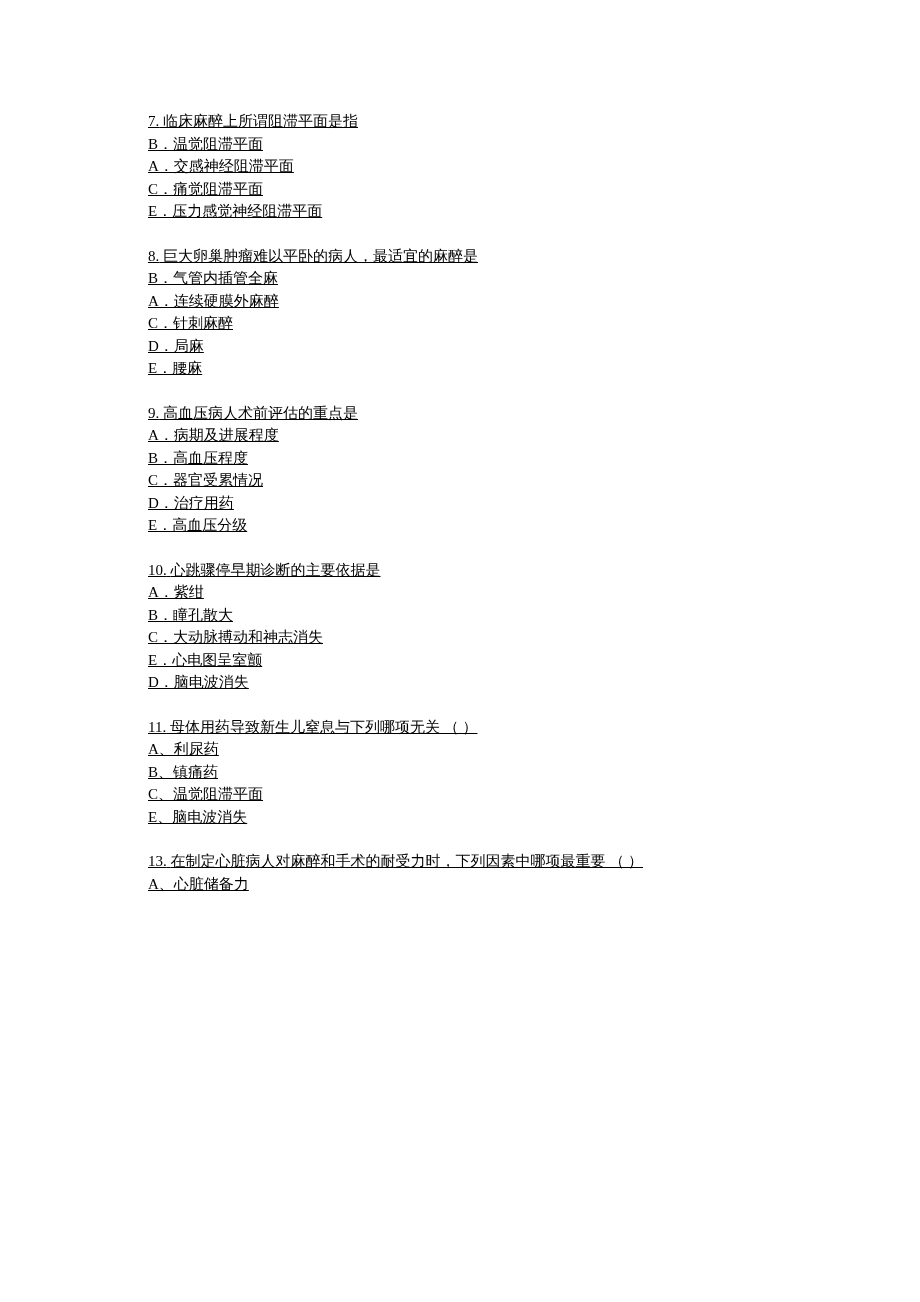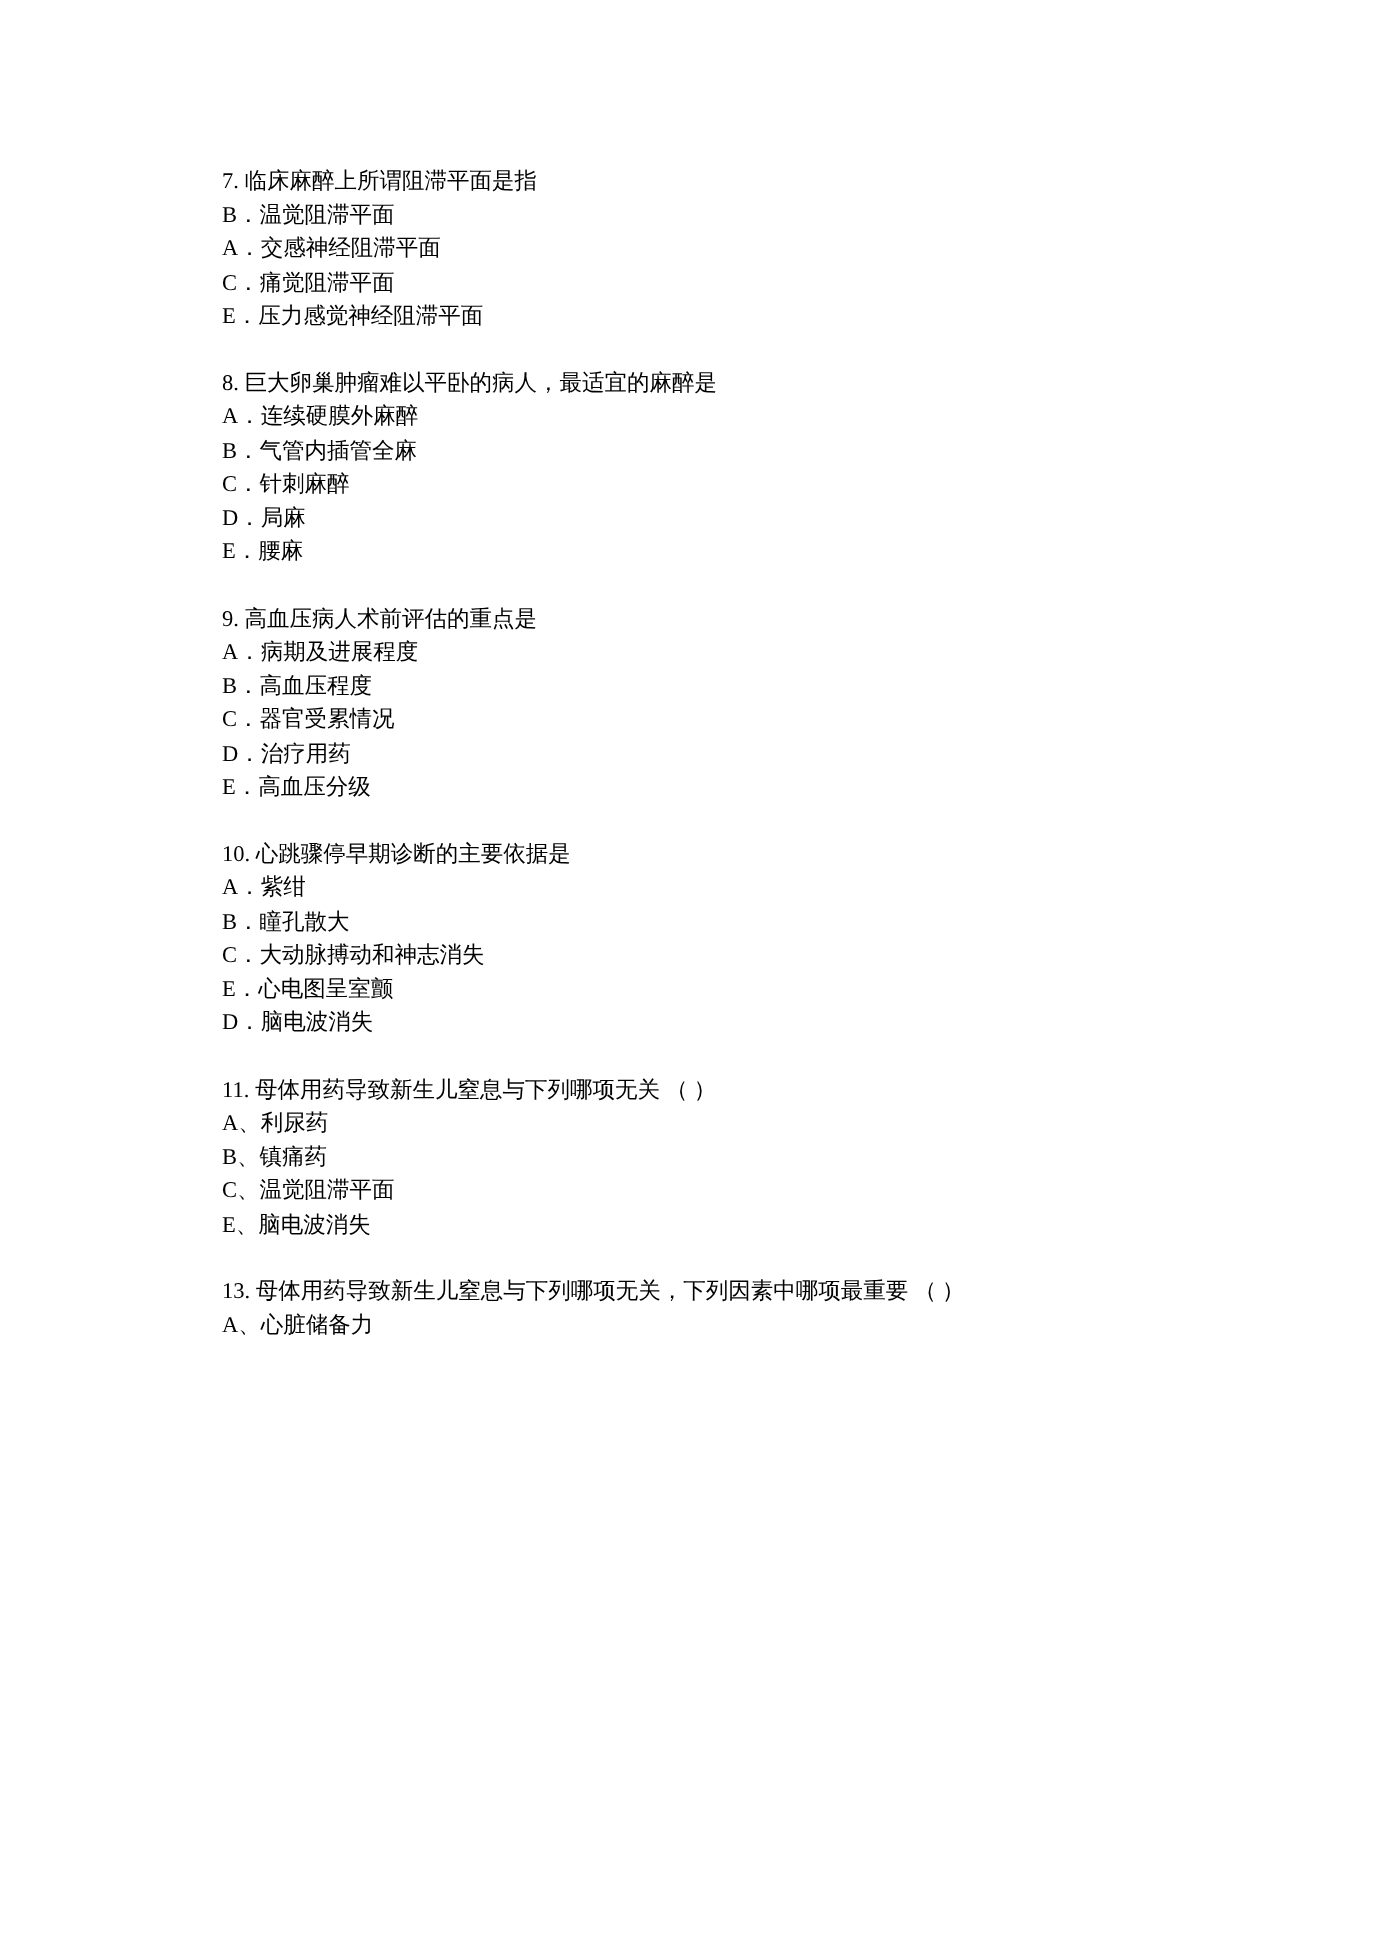--- a/index.html
+++ b/index.html
@@ -8,20 +8,21 @@
     font-family: "SimSun", "宋体", serif;
     font-size: 15px;
     color: #000;
     line-height: 1.5;
   }
   .page {
     width: 830px;
     min-height: 1302px;
     padding: 110px 148px 0 148px;
     box-sizing: border-box;
+    text-decoration: underline;
   }
   .question {
     margin-bottom: 22px;
   }
   .stem {
     margin: 0;
   }
   .option {
     margin: 0;
   }
@@ -40,22 +41,22 @@
     <p class="option">A．交感神经阻滞平面</p>
     <p class="option">C．痛觉阻滞平面</p>
     <p class="option">E．压力感觉神经阻滞平面</p>
   </div>
 
   <div class="question">
     <p class="stem">
       <span>8.</span>
       <span>巨大卵巢肿瘤难以平卧的病人，最适宜的麻醉是</span>
     </p>
+    <p class="option">B．气管内插管全麻</p>
     <p class="option">A．连续硬膜外麻醉</p>
-    <p class="option">B．气管内插管全麻</p>
     <p class="option">C．针刺麻醉</p>
     <p class="option">D．局麻</p>
     <p class="option">E．腰麻</p>
   </div>
 
   <div class="question">
     <p class="stem">
       <span>9.</span>
       <span>高血压病人术前评估的重点是</span>
     </p>
@@ -86,18 +87,18 @@
     <p class="option">A、利尿药</p>
     <p class="option">B、镇痛药</p>
     <p class="option">C、温觉阻滞平面</p>
     <p class="option">E、脑电波消失</p>
   </div>
 
 
   <div class="question">
     <p class="stem">
       <span>13.</span>
-      <span>母体用药导致新生儿窒息与下列哪项无关，下列因素中哪项最重要 （  ）</span>
+      <span>在制定心脏病人对麻醉和手术的耐受力时，下列因素中哪项最重要 （  ）</span>
     </p>
     <p class="option">A、心脏储备力</p>
   </div>
 
 </div>
 
 </body></html>

